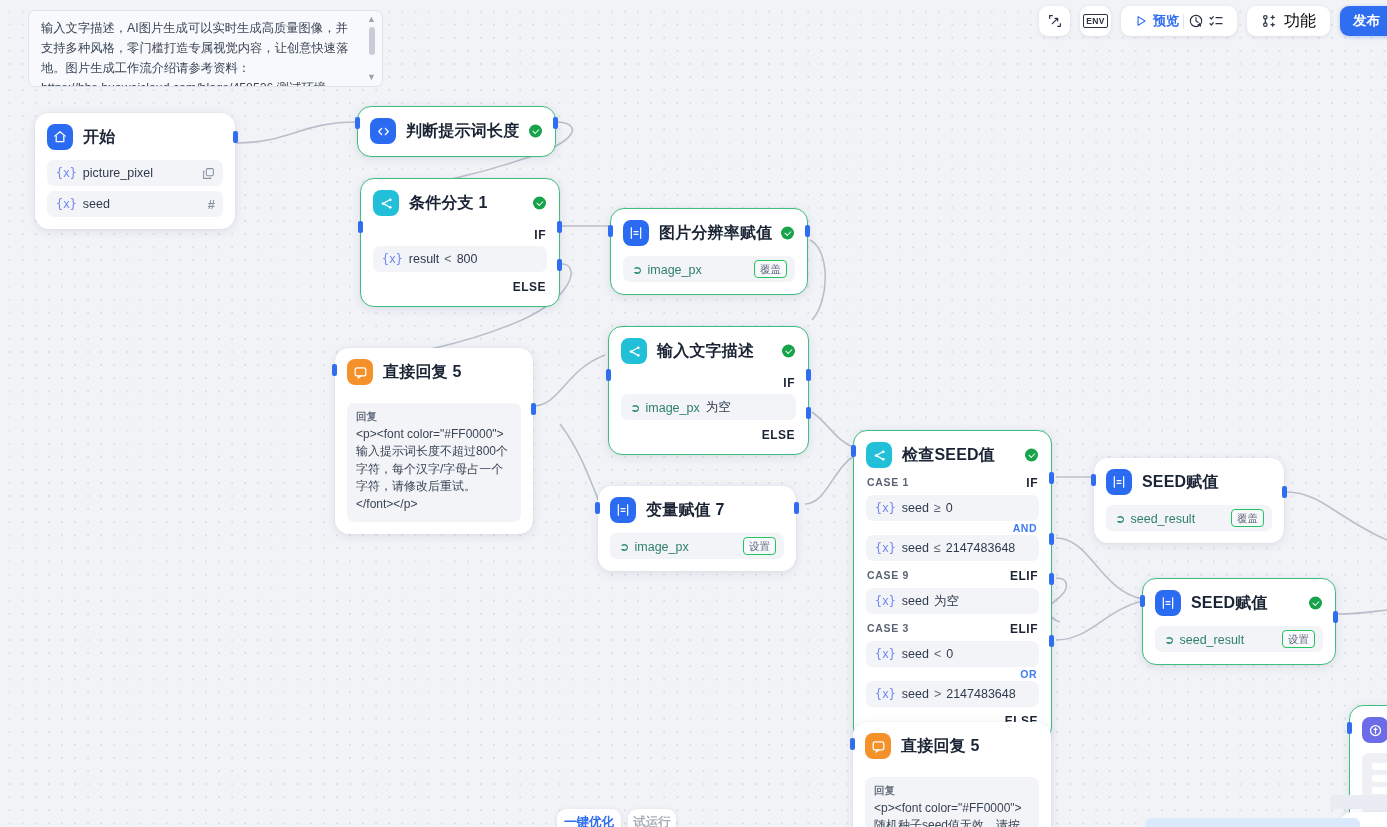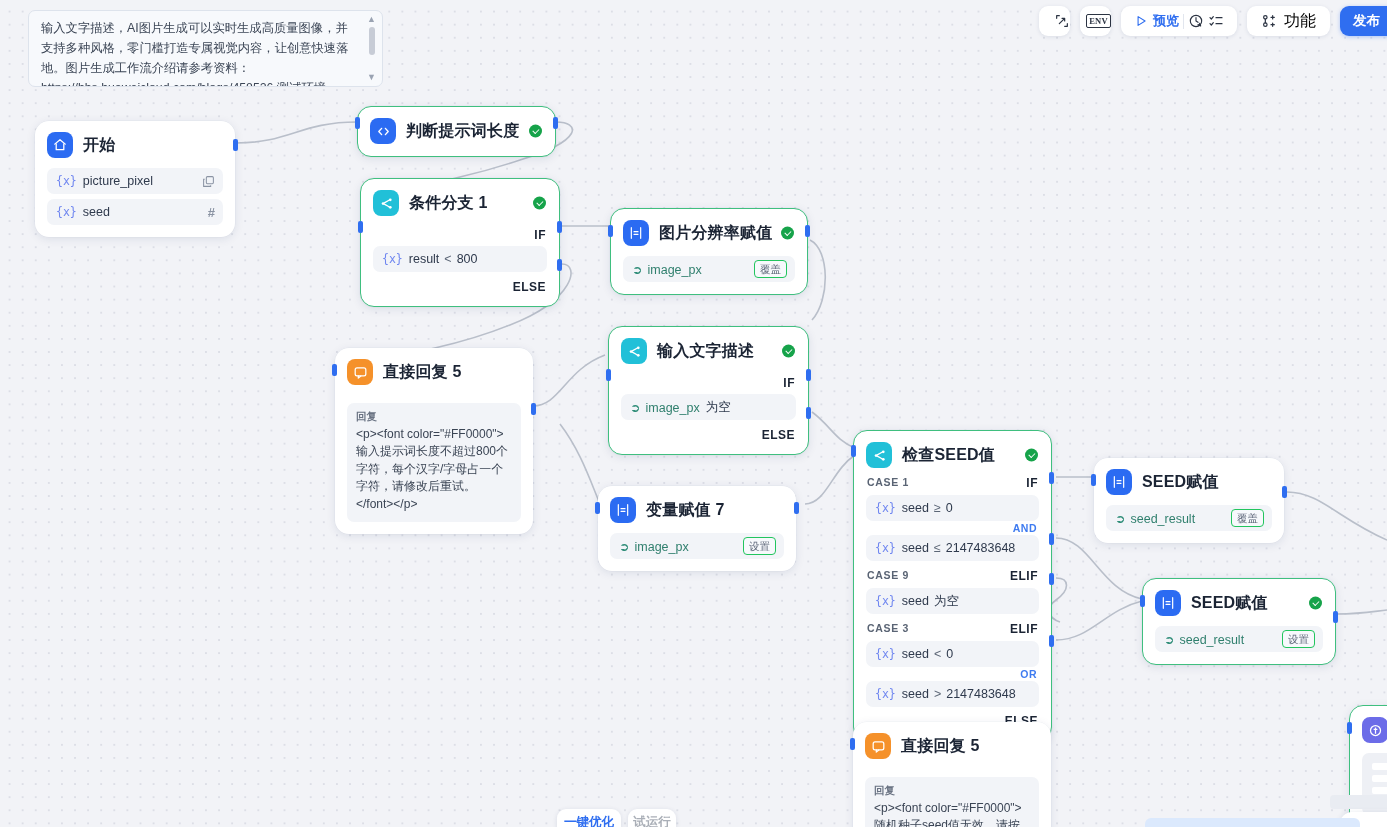--- a/index.html
+++ b/index.html
@@ -133,21 +133,21 @@
   
   #toolbar {
     position: absolute; right: 0px; top: 6px;
     display: flex; align-items: center; gap: 10px;
   }
   .tb-pill {
     background: #fff; border-radius: 9px; height: 30px;
     box-shadow: 0 1px 4px rgba(22,40,90,.10);
     display: flex; align-items: center;
   }
-  .tb-sq { width: 31px; justify-content: flex-end; font-family: Liberation Serif, serif; }
+  .tb-sq { width: 31px; justify-content: center; }
   .tb-group { padding: 0 13px; gap: 4px; }
   .tb-div { width: 1px; height: 15px; background: #e2e6ee; }
   .tb-item { display: flex; align-items: center; gap: 5px; cursor: pointer; }
   .tb-item .lbl { font-size: 13px; color: #1b2434; font-weight: 600; }
   .tb-item.primary .lbl { color: #2f6ef0; }
   .tb-func { padding: 0 14px; gap: 7px; }
   #publish {
     background: #2f6ef0; color: #fff; border-radius: 9px; height: 30px;
     display: flex; align-items: center; gap: 5px; padding: 0 13px;
     font-size: 13.5px; font-weight: 700; box-shadow: 0 1px 4px rgba(47,110,240,.35);
@@ -221,21 +221,21 @@
         <path d="M1056,640 C1090,640 1105,610 1142,601"></path>
 
         <path d="M952,658 C940,690 890,712 862,740"></path>
 
         <path d="M1287,492 C1320,492 1340,520 1387,540"></path>
 
         <path d="M1337,614 C1360,614 1370,612 1387,610"></path>
       </g>
     </svg>
 
-    <div class="node" id="n-start" style="left:35px; top:121px; width:200px;">
+    <div class="node" id="n-start" style="left:35px; top:113px; width:200px;">
       <div class="node-head">
         <span class="node-icon ic-blue">
           <svg width="14" height="14" viewBox="0 0 24 24" fill="none" stroke="#fff" stroke-width="2.2" stroke-linecap="round" stroke-linejoin="round">
             <path d="M3 10.5 12 3l9 7.5"></path>
               <path d="M5.5 10v10h13V10"></path>
           </svg>
         </span>
         <span class="node-title">开始</span>
       </div>
       <div class="rows">

